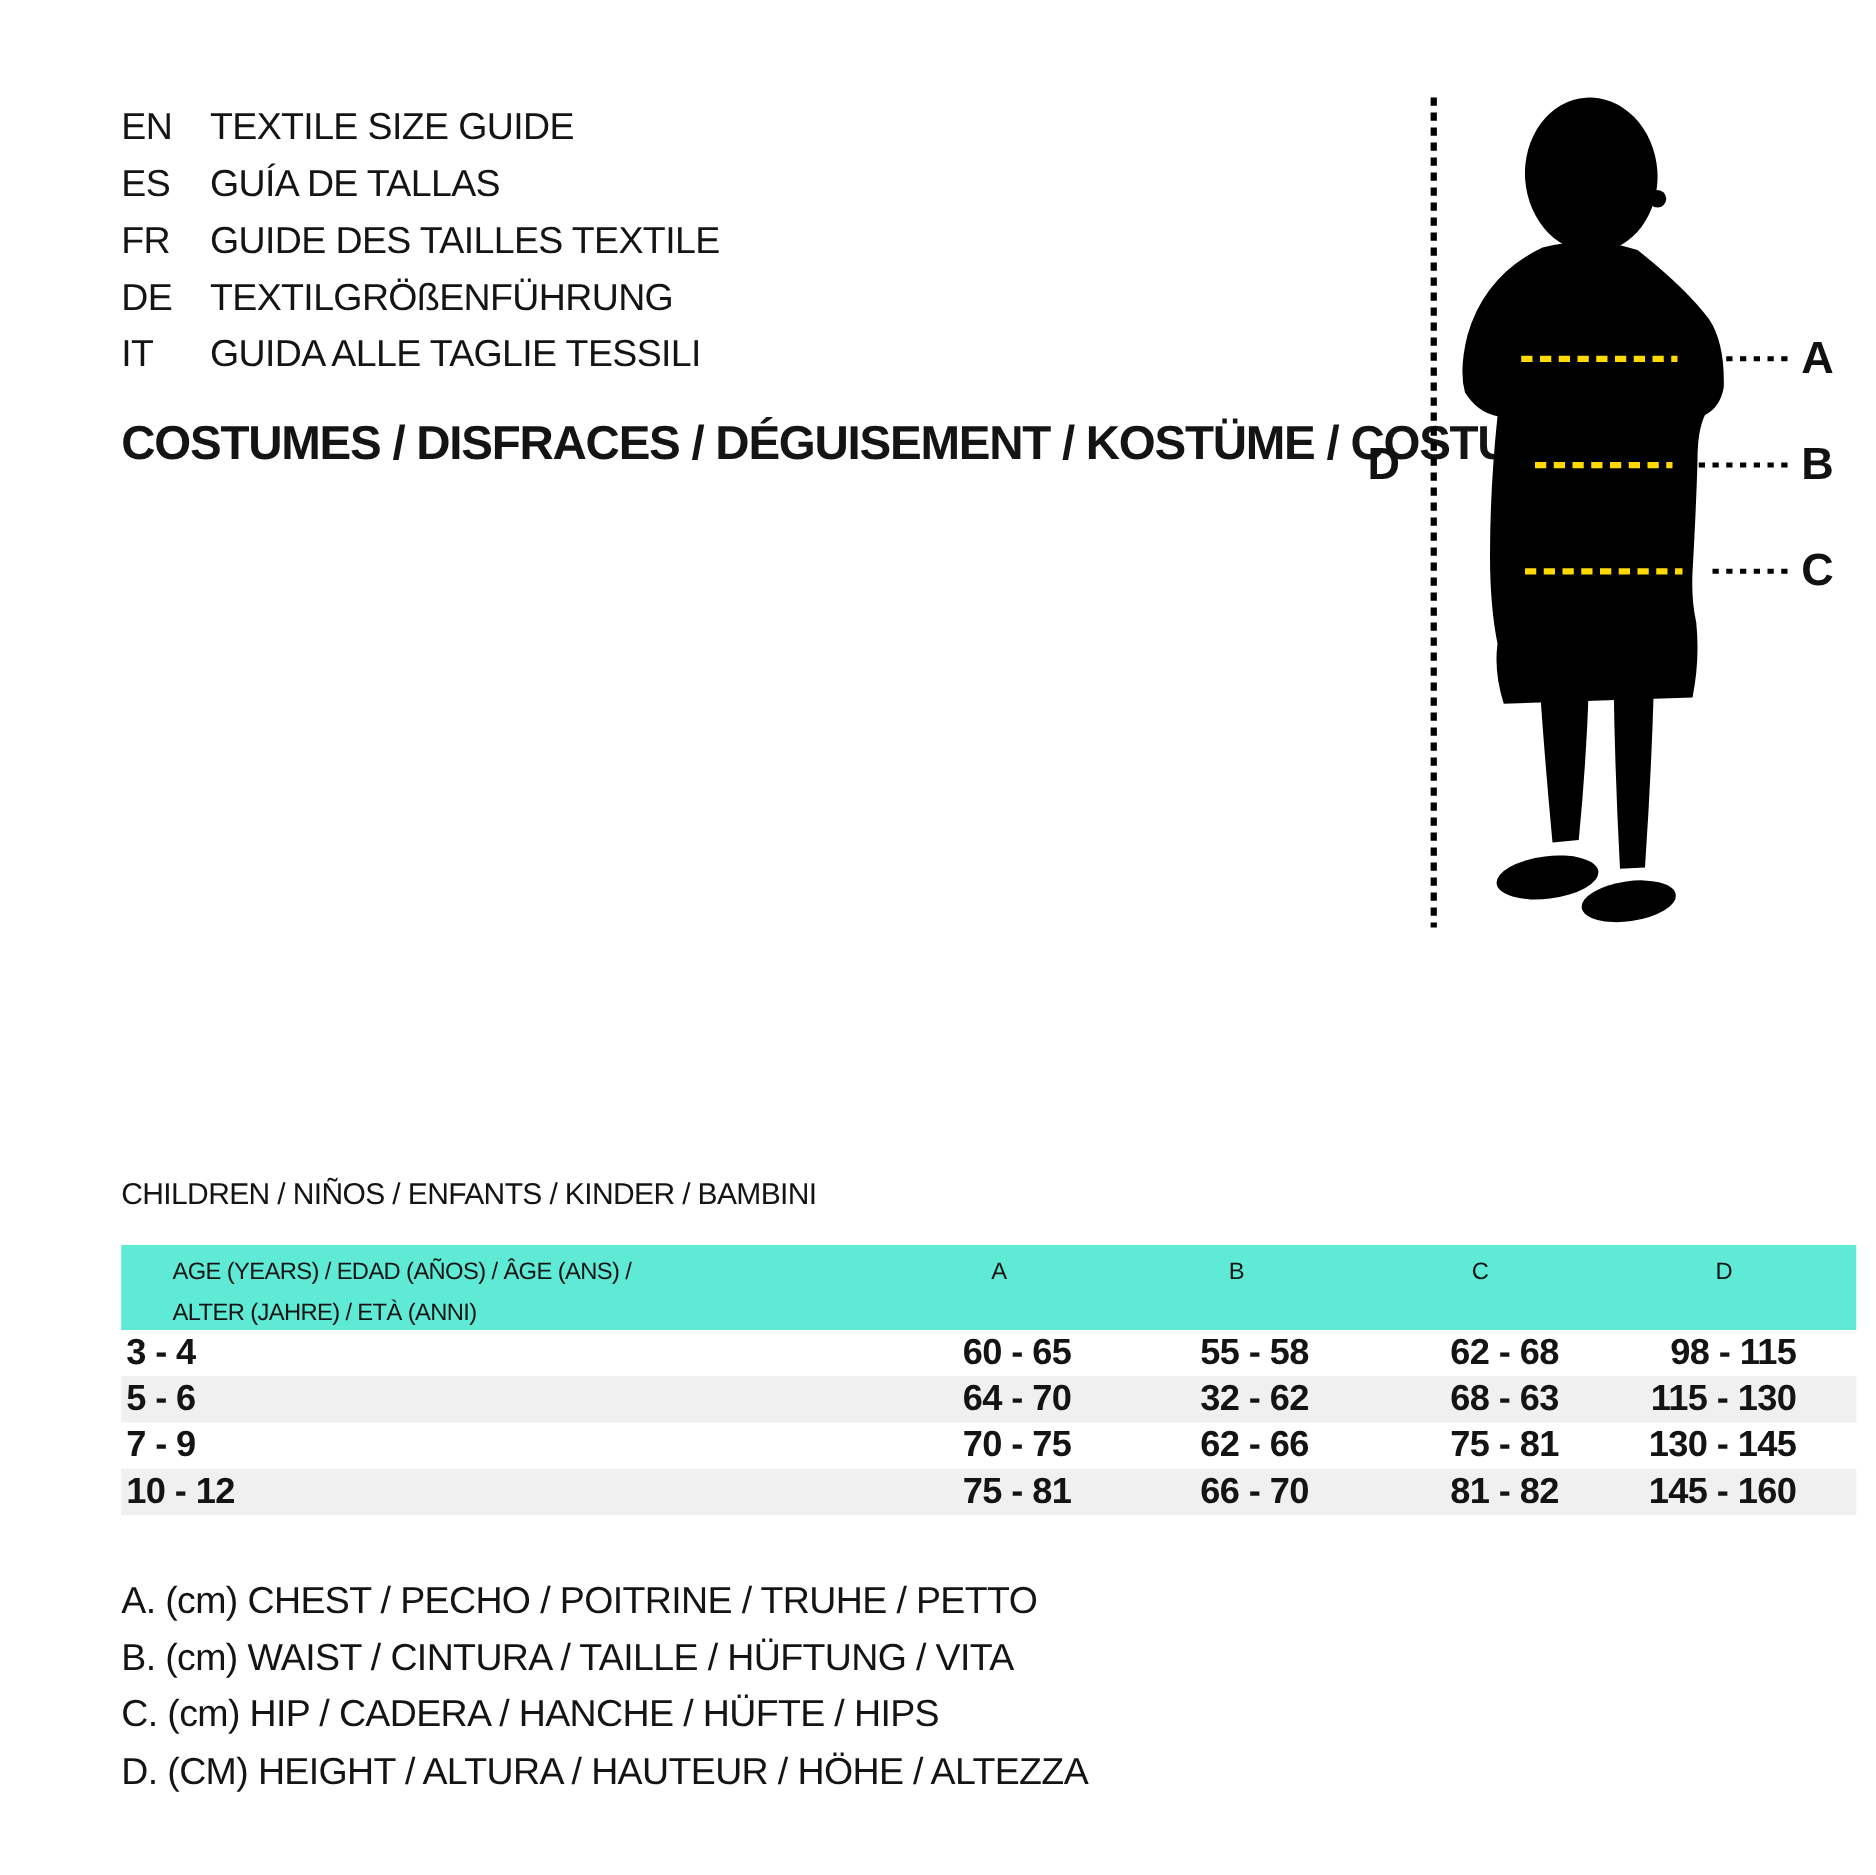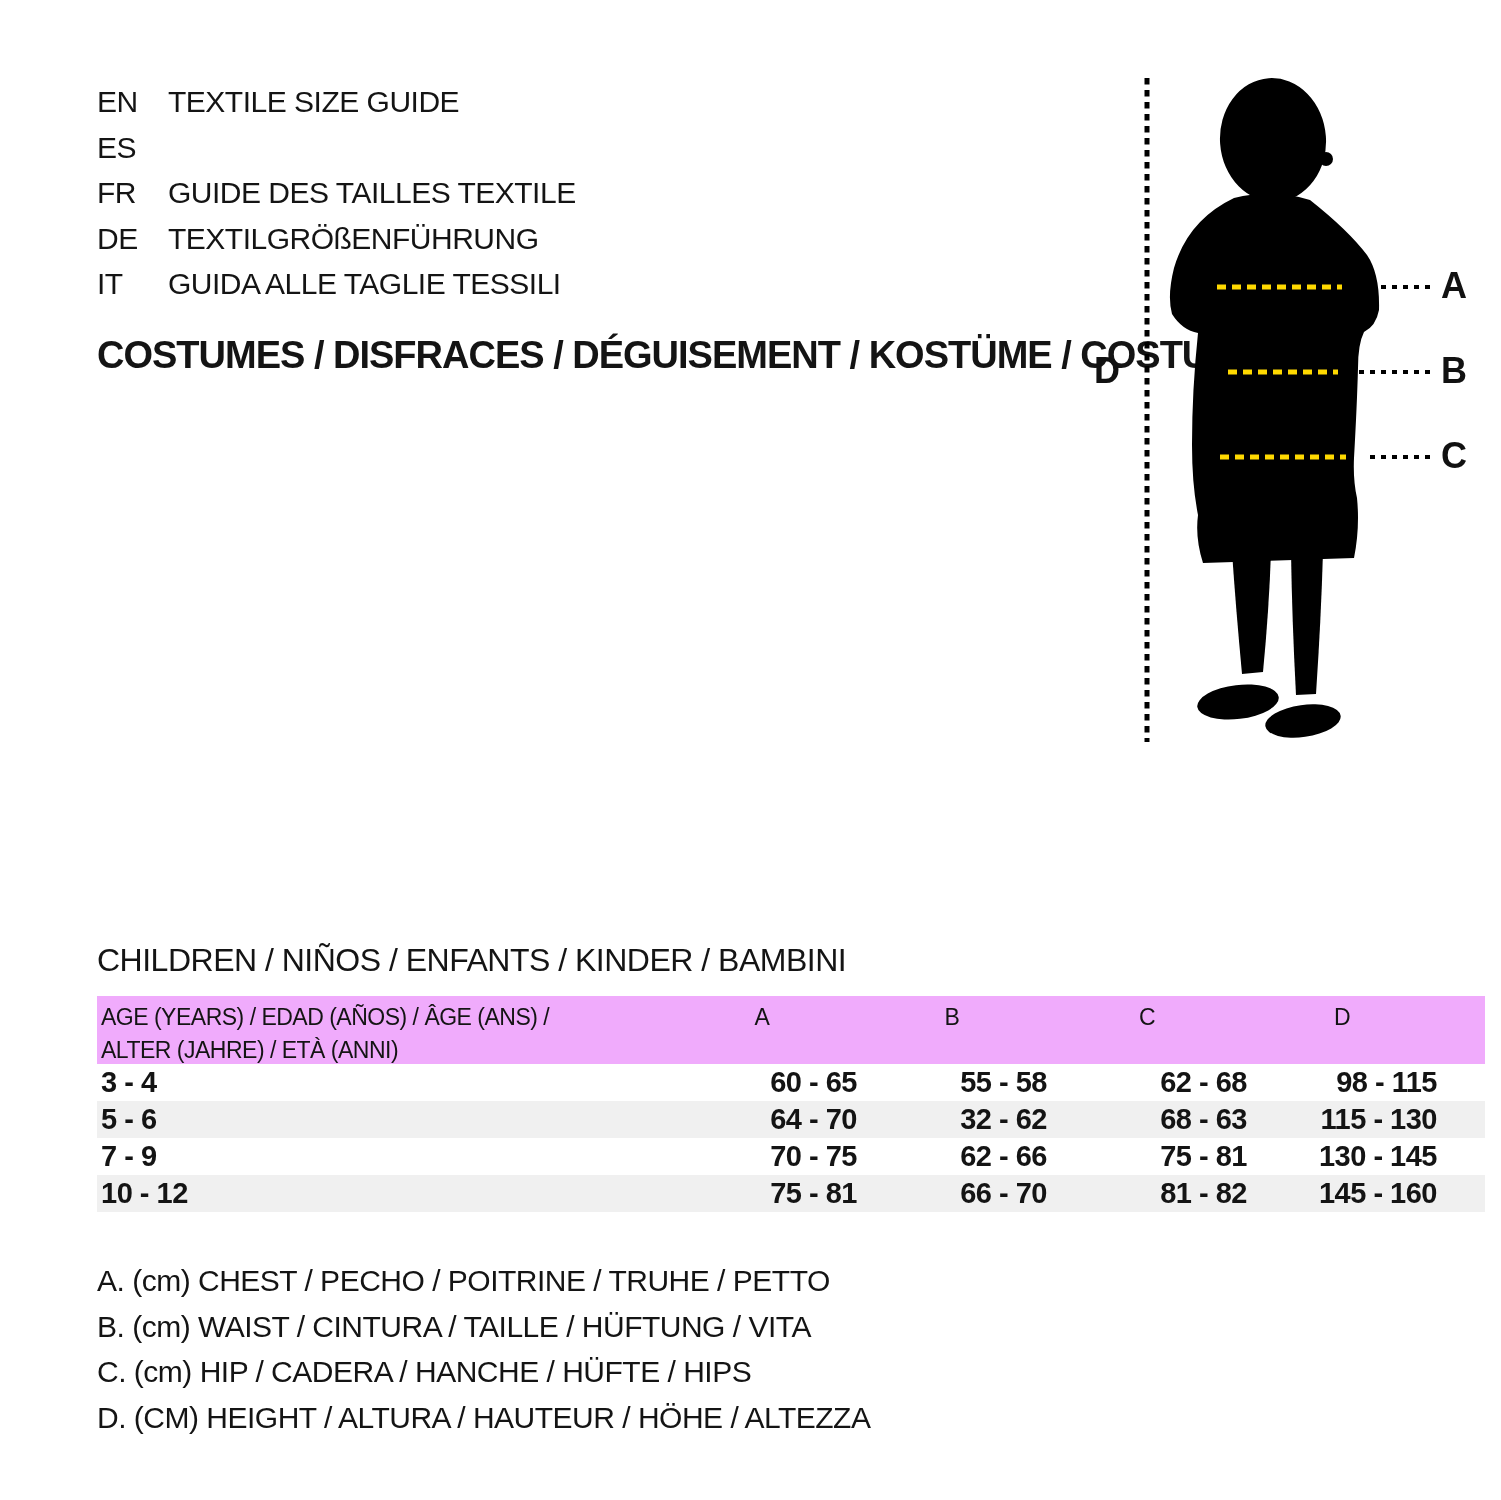--- a/index.html
+++ b/index.html
@@ -27,30 +27,31 @@
   .figure svg{position:absolute;left:0;top:0;}
   .measure-label{
     position:absolute;font-size:36px;font-weight:700;color:#111;
     letter-spacing:0;
   }
   .label-a{left:371px;top:205px;}
   .label-b{left:371px;top:290px;}
   .label-c{left:371px;top:375px;}
   .label-d{left:24px;top:290px;}
   
-  .section-title{position:absolute;left:57px;top:942px;font-size:32px;text-align:right;}
+  .section-title{position:absolute;left:57px;top:942px;font-size:24px;text-align:right;}
   .size-table{position:absolute;left:57px;top:996px;width:1388px;}
   .t-row{
     display:grid;
     grid-template-columns:570px 190px 190px 200px 190px;
     padding-right:48px;box-sizing:border-box;width:1388px;
   }
   .t-header{
-    background:#f0abfc;height:68px;font-size:23px;line-height:33px;
+    background:#5eead4;height:68px;font-size:19px;line-height:33px;
     padding-top:5px;
+    padding-left:37px;
   }
   .t-header .age-h{padding-left:4px;}
   .t-header .col-letter{text-align:center;}
   .t-body-row{height:37px;line-height:37px;font-size:29px;font-weight:bold;}
   .t-body-row:nth-child(odd){background:#f0f0f0;}
   .t-body-row .age-cell{padding-left:4px;}
   .t-body-row .val-cell{text-align:right;}
   
   .legend{position:absolute;left:57px;top:1258px;}
   .legend-item{font-size:30px;line-height:45.5px;}
@@ -60,20 +61,21 @@
 
 <div class="canvas">
 
   <div class="lang-list">
     <div class="lang-row">
       <span class="lang-code">EN</span>
       <span class="lang-label">TEXTILE SIZE GUIDE</span>
     </div>
     <div class="lang-row">
       <span class="lang-code">ES</span>
+      <span class="lang-label">GUÍA DE TALLAS</span>
     </div>
     <div class="lang-row">
       <span class="lang-code">FR</span>
       <span class="lang-label">GUIDE DES TAILLES TEXTILE</span>
     </div>
     <div class="lang-row">
       <span class="lang-code">DE</span>
       <span class="lang-label">TEXTILGRÖßENFÜHRUNG</span>
     </div>
     <div class="lang-row">

